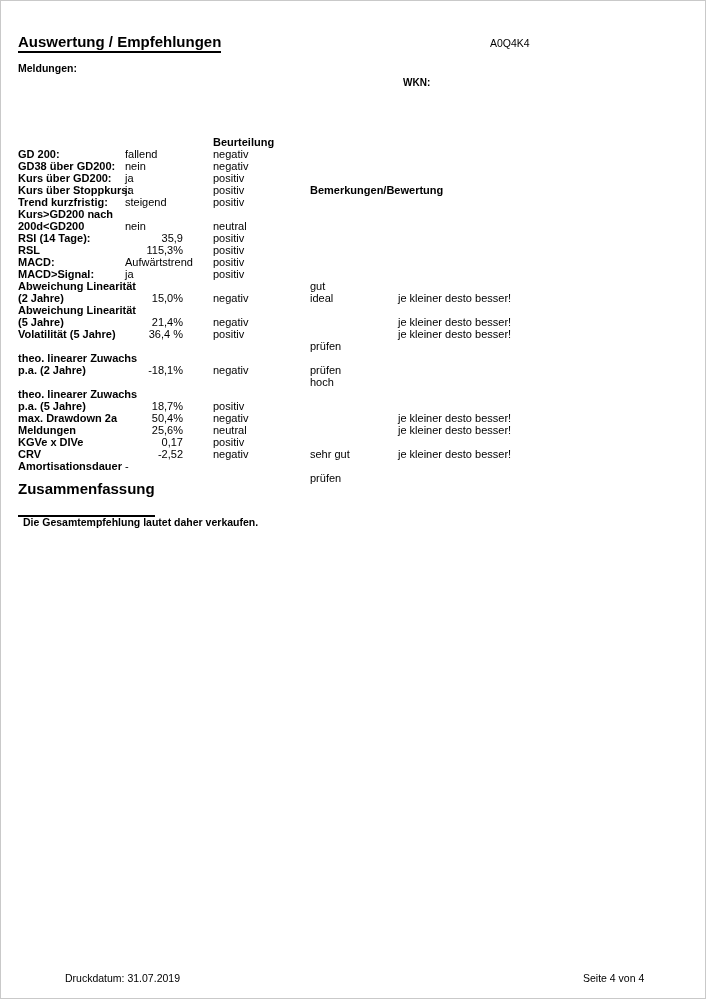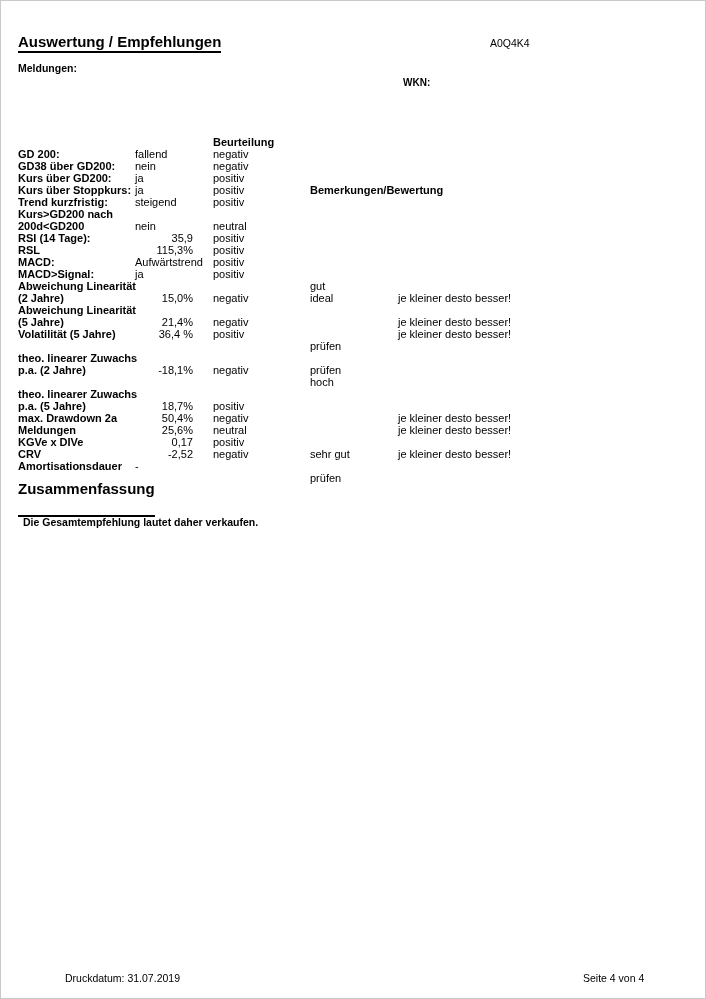--- a/index.html
+++ b/index.html
@@ -64,21 +64,21 @@
   .row {
     position: relative;
     height: 12px;
   }
   .cell {
     position: absolute;
     top: 0;
     white-space: nowrap;
   }
   .c-label { left: 0; font-weight: bold; }
-  .c-value { left: 107px; margin-left: 10px; }
+  .c-value { left: 107px; }
   .c-value.num { width: 58px; text-align: right; }
   .c-beurteilung { left: 195px; }
   .c-bemerkung { left: 292px; margin-top: 48px; }
   .c-note { left: 380px; }
   .bold { font-weight: bold; }
   .summary-heading {
     position: absolute;
     left: 18px;
     top: 480px;
     margin: 0;

